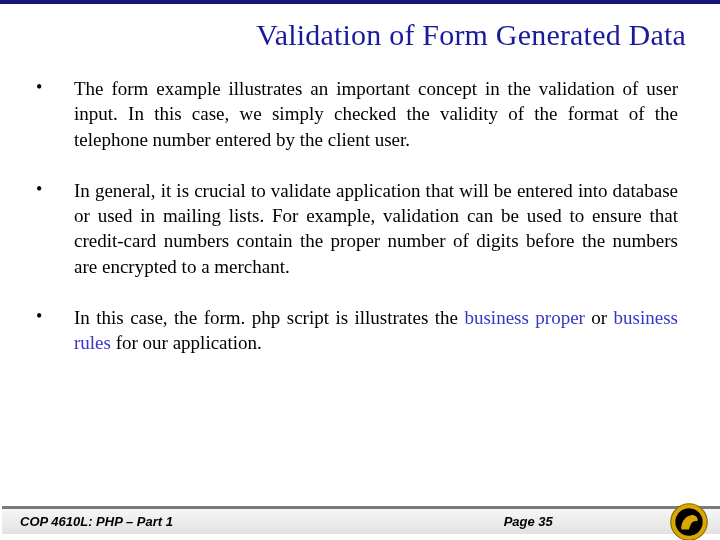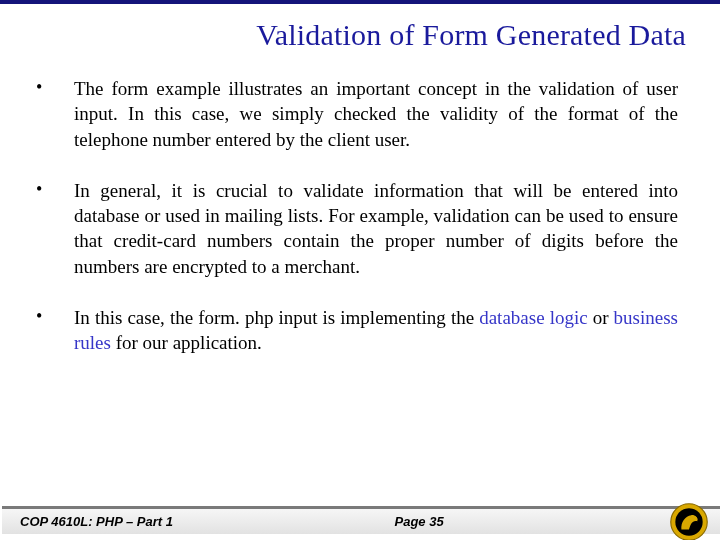--- a/index.html
+++ b/index.html
@@ -64,21 +64,21 @@
     align-items: center;
     height: 100%;
     padding: 0 14px 0 18px;
     font-family: Arial, Helvetica, sans-serif;
     font-size: 13px;
     font-weight: bold;
     font-style: italic;
     color: #000;
   }
   .footer-left { flex: 1.4; }
-  .footer-center { flex: 1; text-align: left; }
+  .footer-center { flex: 1; text-align: center; }
   .footer-right { flex: 1; text-align: left; }
   .page-no { font-style: italic; }
   .logo {
     width: 38px;
     height: 38px;
     margin-left: 8px;
   }
   .logo svg { display: block; width: 100%; height: 100%; }
 </style>
 </head>
@@ -87,24 +87,24 @@
 <div class="topbar"></div>
 
 <div class="slide">
   <h1 class="title">Validation of Form Generated Data</h1>
 
   <ul class="bullets">
     <li>
       <span>The form example illustrates an important concept in the validation of user input.  In this case, we simply checked the validity of the format of the telephone number entered by the client user.</span>
     </li>
     <li>
-      <span>In general, it is crucial to validate information that will be entered into database or used in mailing lists.  For example, validation can be used to ensure that credit-card numbers contain the proper number of digits before the numbers are encrypted to a merchant.</span>
+      <span>In general, it is crucial to validate application that will be entered into database or used in mailing lists.  For example, validation can be used to ensure that credit-card numbers contain the proper number of digits before the numbers are encrypted to a merchant.</span>
     </li>
     <li>
-      <span>In this case, the form. php input is implementing the </span><span class="highlight">database logic</span><span> or </span><span class="highlight">business rules</span><span> for our application.</span>
+      <span>In this case, the form. php script is illustrates the </span><span class="highlight">business proper</span><span> or </span><span class="highlight">business rules</span><span> for our application.</span>
     </li>
   </ul>
 </div>
 
 <div class="footer">
   <div class="footer-inner">
     <div class="footer-left">COP 4610L: PHP – Part 1</div>
     <div class="footer-center page-no">Page 35</div>
     <div class="logo">
       <svg viewBox="0 0 100 100">

